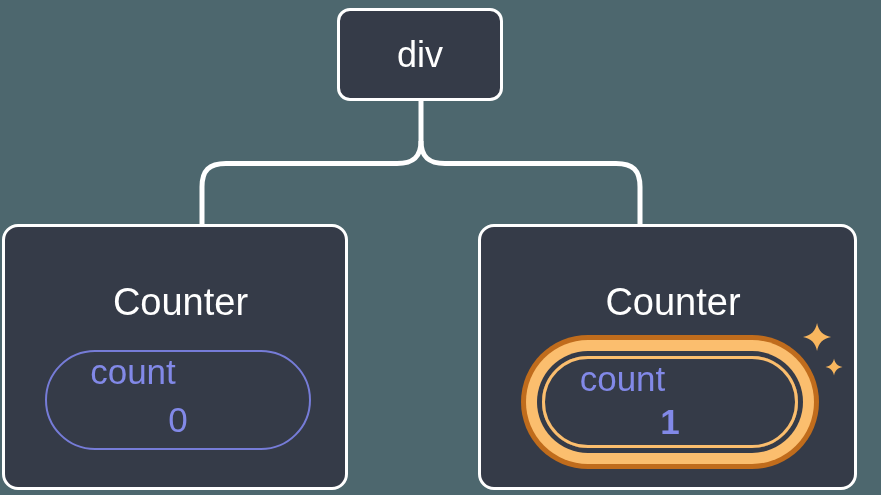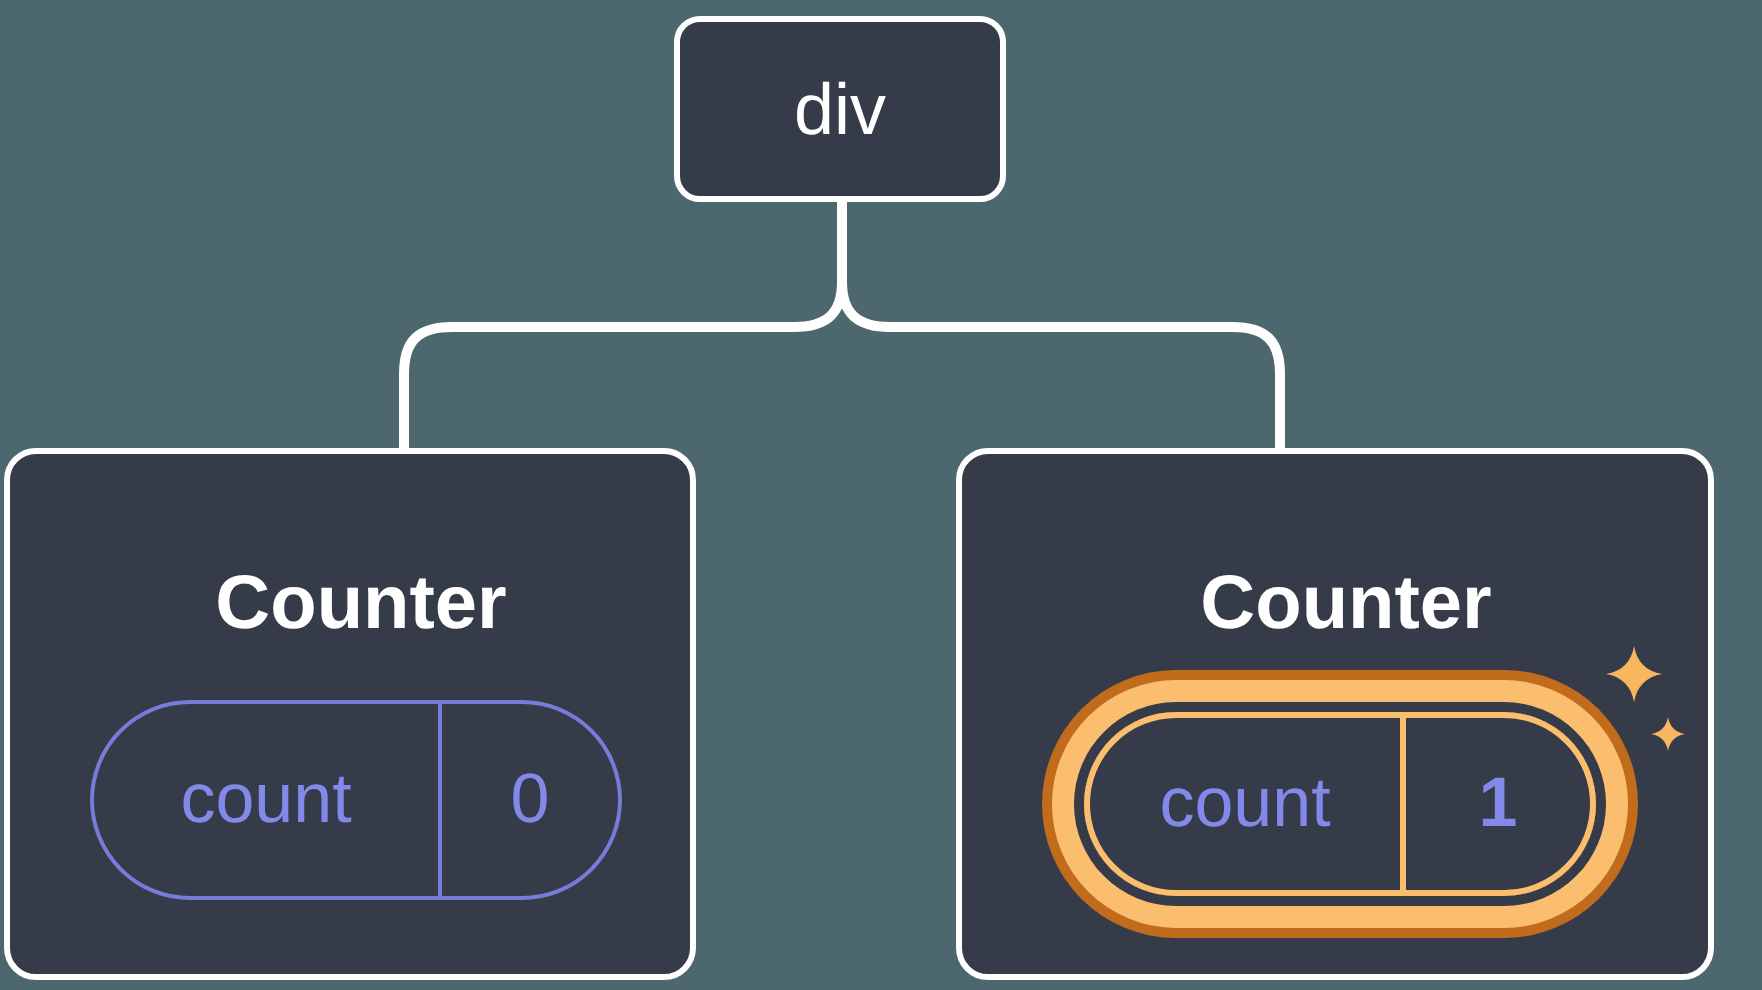--- a/index.html
+++ b/index.html
@@ -46,30 +46,31 @@
   }
   .counter-left  { left: 2px;   width: 346px; }
   .counter-right { left: 478px; width: 379px; }
   .counter-title {
     position: absolute;
     left: 0; right: 0;
     top: 52px;
     text-align: center;
     color: var(--node-text, #FFFFFF);
     font-size: 38px;
-    font-weight: 700;
+    font-weight: 400;
     line-height: 46px;
     margin-left: 11px;
   }
   .pill {
     position: absolute;
     box-sizing: border-box;
     display: flex;
     align-items: stretch;
     font-size: 35px;
+    flex-direction: column;
   }
   .pill-purple {
     left: 40px; top: 123px;
     width: 266px; height: 100px;
     border: 2px solid var(--state-purple-border, #767CD8);
     border-radius: 50px;
   }
   .pill-purple .pill-divider { background: var(--state-purple-border, #767CD8); width: 2px; }
   .pill-purple .pill-key   { width: 172px; }
   .pill-orange {

